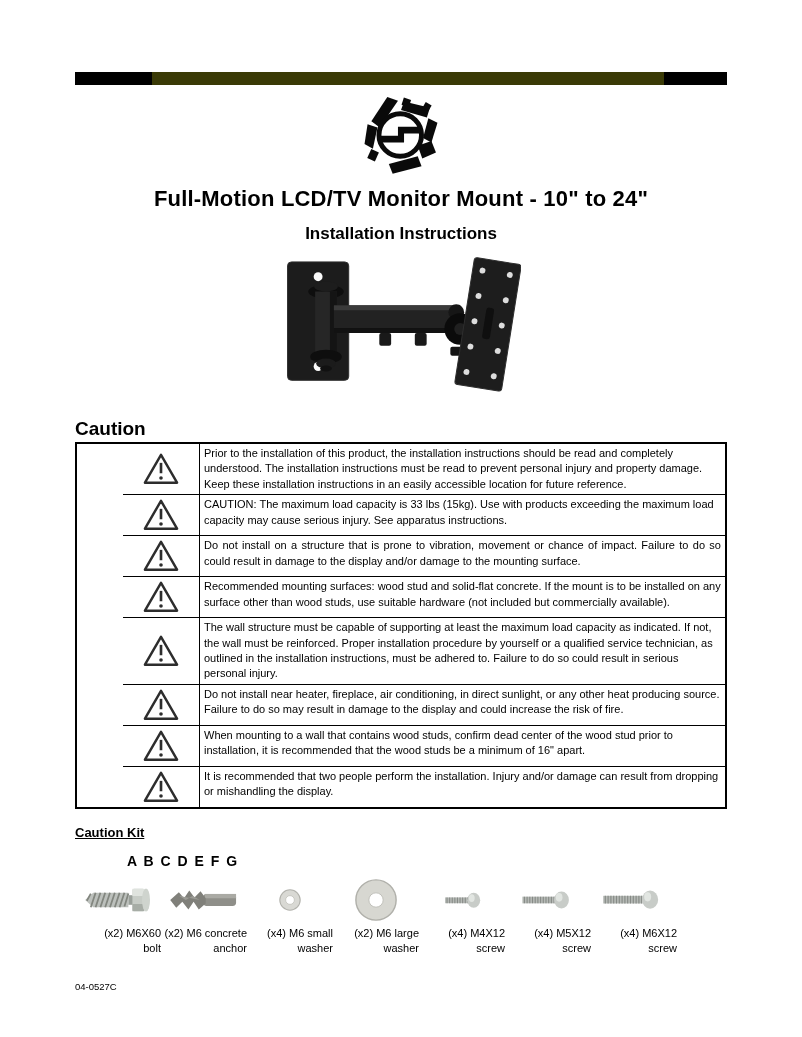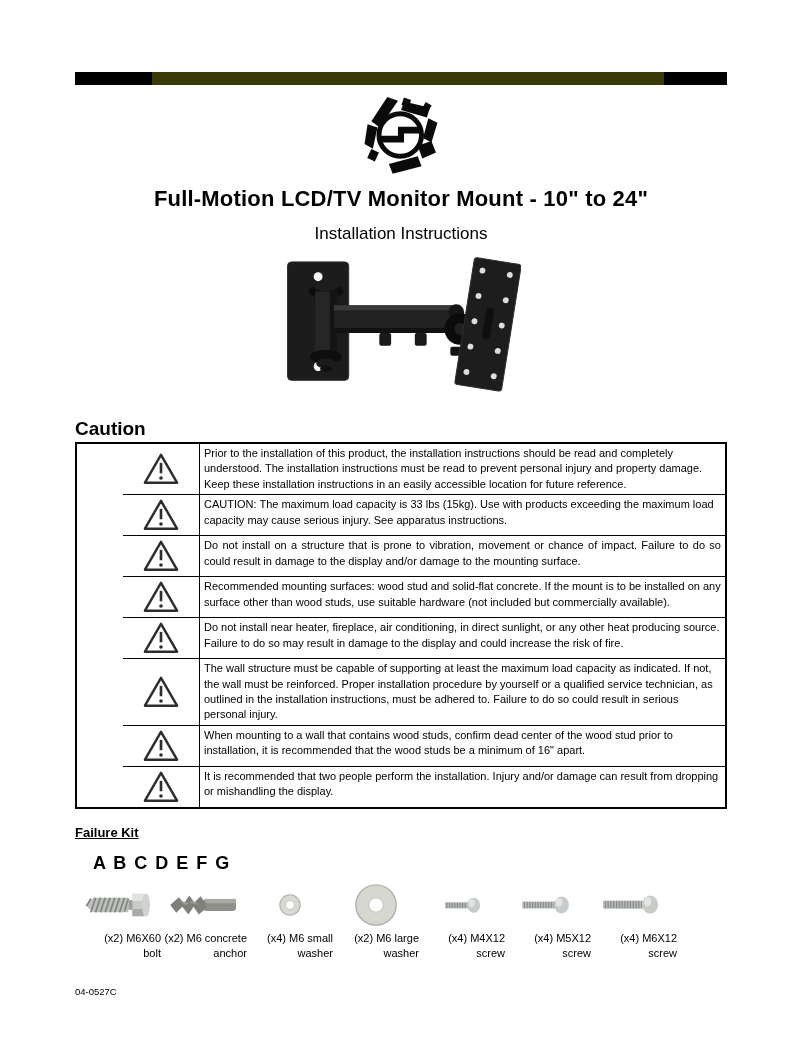--- a/index.html
+++ b/index.html
@@ -14,38 +14,38 @@
   .header-bar { margin-top:72px; height:13px; display:flex; }
   .seg-black-l { width:77px; background:#000; }
   .seg-olive   { flex:1; background:#3a3a06; }
   .seg-black-r { width:63px; background:#000; }
 
   
   .logo-wrap { margin-top:10px; text-align:center; }
 
   
   .title { margin-top:7px; text-align:center; font-size:22px; font-weight:bold; letter-spacing:.2px; }
-  .subtitle { margin-top:12px; text-align:center; font-size:17px; }
+  .subtitle { margin-top:12px; text-align:center; font-size:17px;font-weight:bold; }
 
   
   .product-wrap { margin-top:12px; text-align:center; }
 
   
   .caution-heading { margin-top:10px; font-size:19px; font-weight:bold; }
   .caution-table { margin-top:2px; border:2px solid #000;padding-left:46px; }
   .c-row { display:flex; border-top:1.5px solid #000; }
   .c-row:first-child { border-top:none; }
   .c-icon-cell { width:77px; flex:none; border-right:1.5px solid #000;
                  display:flex; align-items:center; justify-content:center; padding:3px 0; }
   .c-text { flex:1; font-size:11px; line-height:1.4; padding:2px 4px; }
   .c-row:nth-child(3) .c-text { text-align:justify; }
 
   
   .hw-heading { margin-top:16px; font-size:13px; font-weight:bold; text-decoration:underline; }
-  .hw-letters { margin-top:13px; margin-left:18px; font-size:18px; font-weight:bold; letter-spacing:1.5px; }
+  .hw-letters { margin-top:13px; margin-left:52px; font-size:14px; font-weight:bold; letter-spacing:1.5px; }
   .hw-items { margin-top:7px; width:598px; display:flex; justify-content:space-between; }
   .hw-item { width:86px; flex:none; text-align:right; }
   .hw-img { height:48px; display:flex; align-items:center; justify-content:center; margin-bottom:2px; }
   .hw-caption { font-size:11px; line-height:1.35; }
 
   
   .tools { margin-top:22px; font-size:11px; line-height:1.45; }
   .tools b { font-weight:bold; }
 
   .doc-number { margin-top:26px; font-size:9.5px; }
@@ -169,50 +169,50 @@
           </svg>
         </div>
       <div class="c-text">Recommended mounting surfaces: wood stud and solid-flat concrete. If the mount is to be installed on any surface other than wood studs, use suitable hardware (not included but commercially available).</div>
     </div>
     <div class="c-row">
       <div class="c-icon-cell">
           <svg width="38" height="34" viewBox="0 0 40 36">
             <use href="#warning-triangle-icon"></use>
           </svg>
         </div>
+      <div class="c-text">The wall structure must be capable of supporting at least the maximum load capacity as indicated. If not, the wall must be reinforced. Proper installation procedure by yourself or a qualified service technician, as outlined in the installation instructions, must be adhered to. Failure to do so could result in serious personal injury.</div>
+    </div>
+    <div class="c-row">
+      <div class="c-icon-cell">
+          <svg width="38" height="34" viewBox="0 0 40 36">
+            <use href="#warning-triangle-icon"></use>
+          </svg>
+        </div>
       <div class="c-text">Do not install near heater, fireplace, air conditioning, in direct sunlight, or any other heat producing source. Failure to do so may result in damage to the display and could increase the risk of fire.</div>
     </div>
     <div class="c-row">
       <div class="c-icon-cell">
           <svg width="38" height="34" viewBox="0 0 40 36">
             <use href="#warning-triangle-icon"></use>
           </svg>
         </div>
-      <div class="c-text">The wall structure must be capable of supporting at least the maximum load capacity as indicated. If not, the wall must be reinforced. Proper installation procedure by yourself or a qualified service technician, as outlined in the installation instructions, must be adhered to. Failure to do so could result in serious personal injury.</div>
-    </div>
-    <div class="c-row">
-      <div class="c-icon-cell">
-          <svg width="38" height="34" viewBox="0 0 40 36">
-            <use href="#warning-triangle-icon"></use>
-          </svg>
-        </div>
       <div class="c-text">When mounting to a wall that contains wood studs, confirm dead center of the wood stud prior to installation, it is recommended that the wood studs be a minimum of 16" apart.</div>
     </div>
     <div class="c-row">
       <div class="c-icon-cell">
           <svg width="38" height="34" viewBox="0 0 40 36">
             <use href="#warning-triangle-icon"></use>
           </svg>
         </div>
       <div class="c-text">It is recommended that two people perform the installation. Injury and/or damage can result from dropping or mishandling the display.</div>
     </div>
 
   </div>
 
-  <div class="hw-heading">Failure Kit</div>
+  <div class="hw-heading">Caution Kit</div>
   <div class="hw-letters">A B C D E F G</div>
 
   <div class="hw-items">
 
     <div class="hw-item">
       <div class="hw-img">
         <svg width="72" height="40" viewBox="0 0 90 44">
           <polygon points="4,22 14,13 58,13 58,31 14,31" fill="#bcc0bc"></polygon>
           <path d="M11 14 l-5 9 M17 13 l-6 18 M23 13 l-6 18 M29 13 l-6 18 M35 13 l-6 18 M41 13 l-6 18 M47 13 l-6 18 M53 13 l-6 18 M58 14 l-5 16" stroke="#82867f" stroke-width="2.2" fill="none"></path>
           <rect x="58" y="16" width="6" height="12" fill="#9aa09a"></rect>

